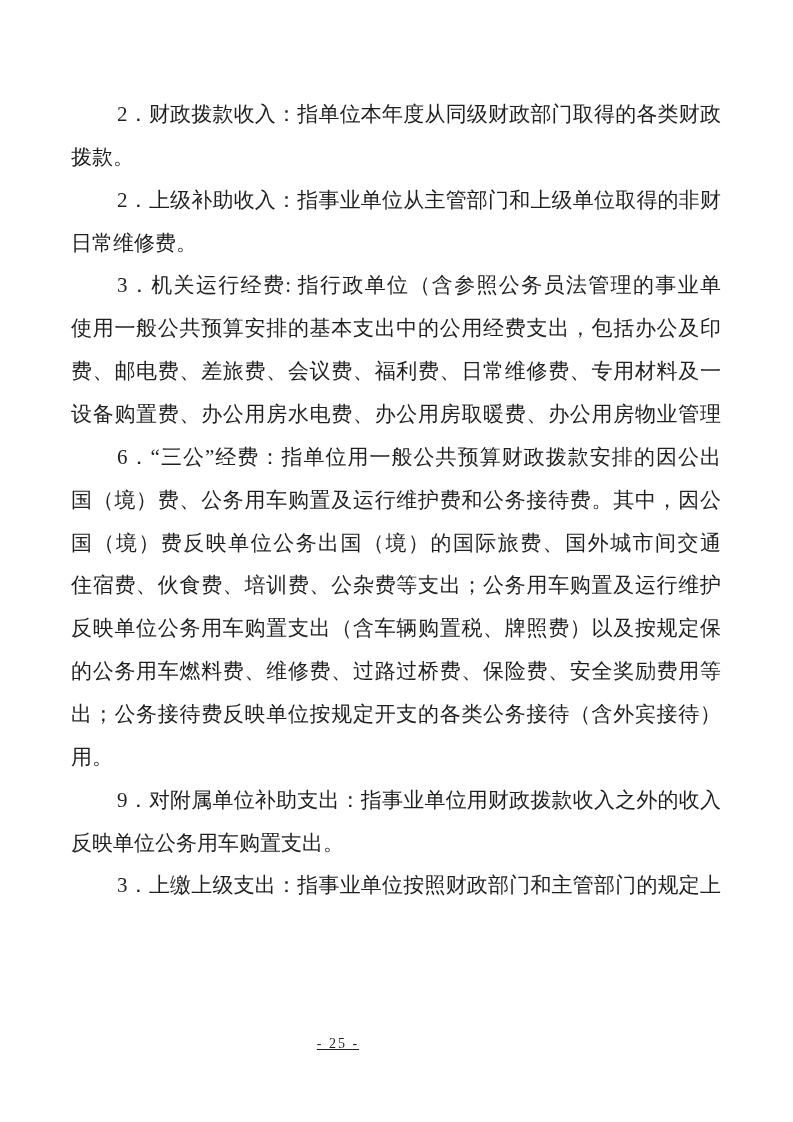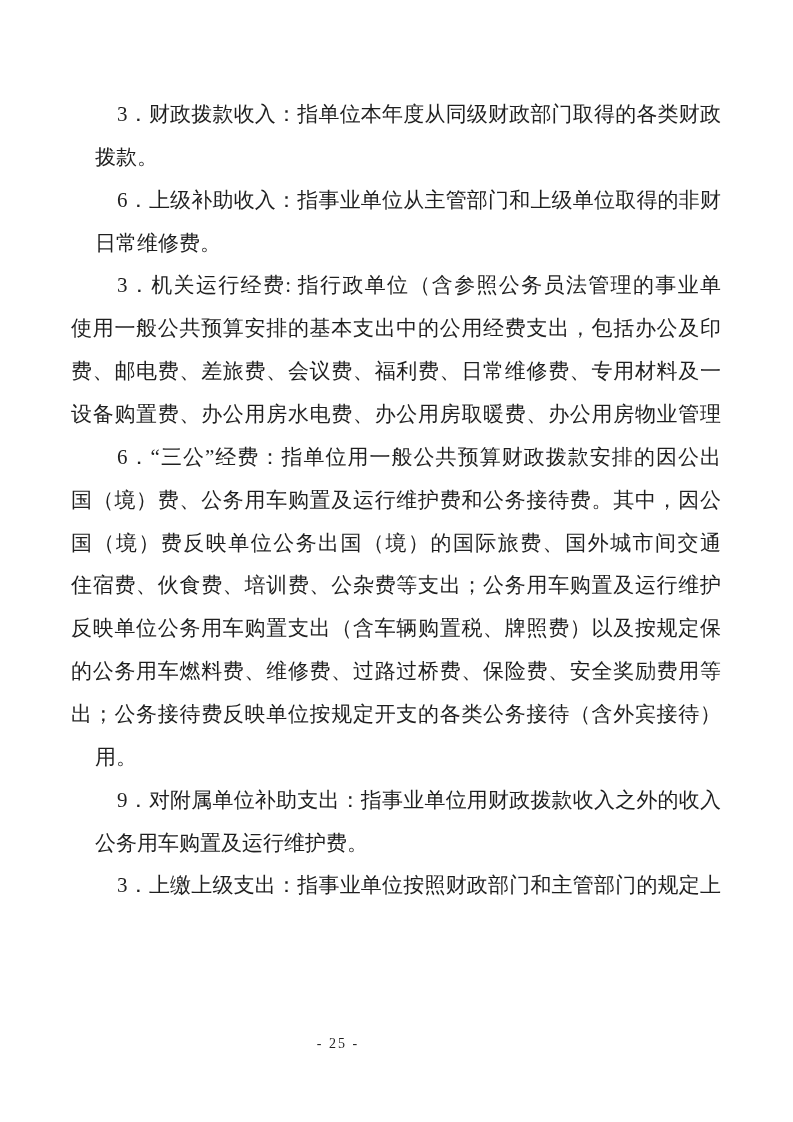--- a/index.html
+++ b/index.html
@@ -22,62 +22,63 @@
   .paragraph{margin:0;padding:0;}
   .line{
     font-size:21px;
     height:42.86px;
     line-height:42.86px;
     text-align:justify;
     text-align-last:justify;
     overflow:hidden;
   }
   .line.first{text-indent:46px;}
-  .line.last{text-align-last:left;margin-left:24px;}
+  .line.last{text-align-last:left;}
   .footer{
     position:absolute;
     left:0;top:1033px;width:676px;
     text-align:center;
     font-size:14px;line-height:22px;
     font-family:"Liberation Serif","DejaVu Serif",serif;
     letter-spacing:2px;
+    text-decoration:underline;
   }
 </style>
 </head>
 <body>
 
 <div class="page">
   <div class="content">
       <div class="paragraph">
-        <div class="line first">3．财政拨款收入：指单位本年度从同级财政部门取得的各类财政</div>
+        <div class="line first">2．财政拨款收入：指单位本年度从同级财政部门取得的各类财政</div>
         <div class="line last">拨款。</div>
       </div>
       <div class="paragraph">
-        <div class="line first">6．上级补助收入：指事业单位从主管部门和上级单位取得的非财</div>
+        <div class="line first">2．上级补助收入：指事业单位从主管部门和上级单位取得的非财</div>
         <div class="line last">日常维修费。</div>
       </div>
       <div class="paragraph">
         <div class="line first">3．机关运行经费: 指行政单位（含参照公务员法管理的事业单位）</div>
         <div class="line">使用一般公共预算安排的基本支出中的公用经费支出，包括办公及印刷</div>
         <div class="line">费、邮电费、差旅费、会议费、福利费、日常维修费、专用材料及一般</div>
         <div class="line">设备购置费、办公用房水电费、办公用房取暖费、办公用房物业管理费、</div>
       </div>
       <div class="paragraph">
         <div class="line first">6．“三公”经费：指单位用一般公共预算财政拨款安排的因公出</div>
         <div class="line">国（境）费、公务用车购置及运行维护费和公务接待费。其中，因公出</div>
         <div class="line">国（境）费反映单位公务出国（境）的国际旅费、国外城市间交通费、</div>
         <div class="line">住宿费、伙食费、培训费、公杂费等支出；公务用车购置及运行维护费</div>
         <div class="line">反映单位公务用车购置支出（含车辆购置税、牌照费）以及按规定保留</div>
         <div class="line">的公务用车燃料费、维修费、过路过桥费、保险费、安全奖励费用等支</div>
         <div class="line">出；公务接待费反映单位按规定开支的各类公务接待（含外宾接待）费</div>
         <div class="line last">用。</div>
       </div>
       <div class="paragraph">
         <div class="line first">9．对附属单位补助支出：指事业单位用财政拨款收入之外的收入</div>
-        <div class="line last">公务用车购置及运行维护费。</div>
+        <div class="line last">反映单位公务用车购置支出。</div>
       </div>
       <div class="paragraph">
         <div class="line first">3．上缴上级支出：指事业单位按照财政部门和主管部门的规定上</div>
       </div>
     </div>
   <div class="footer">
     <span>- 25 -</span>
   </div>
 </div>
 

